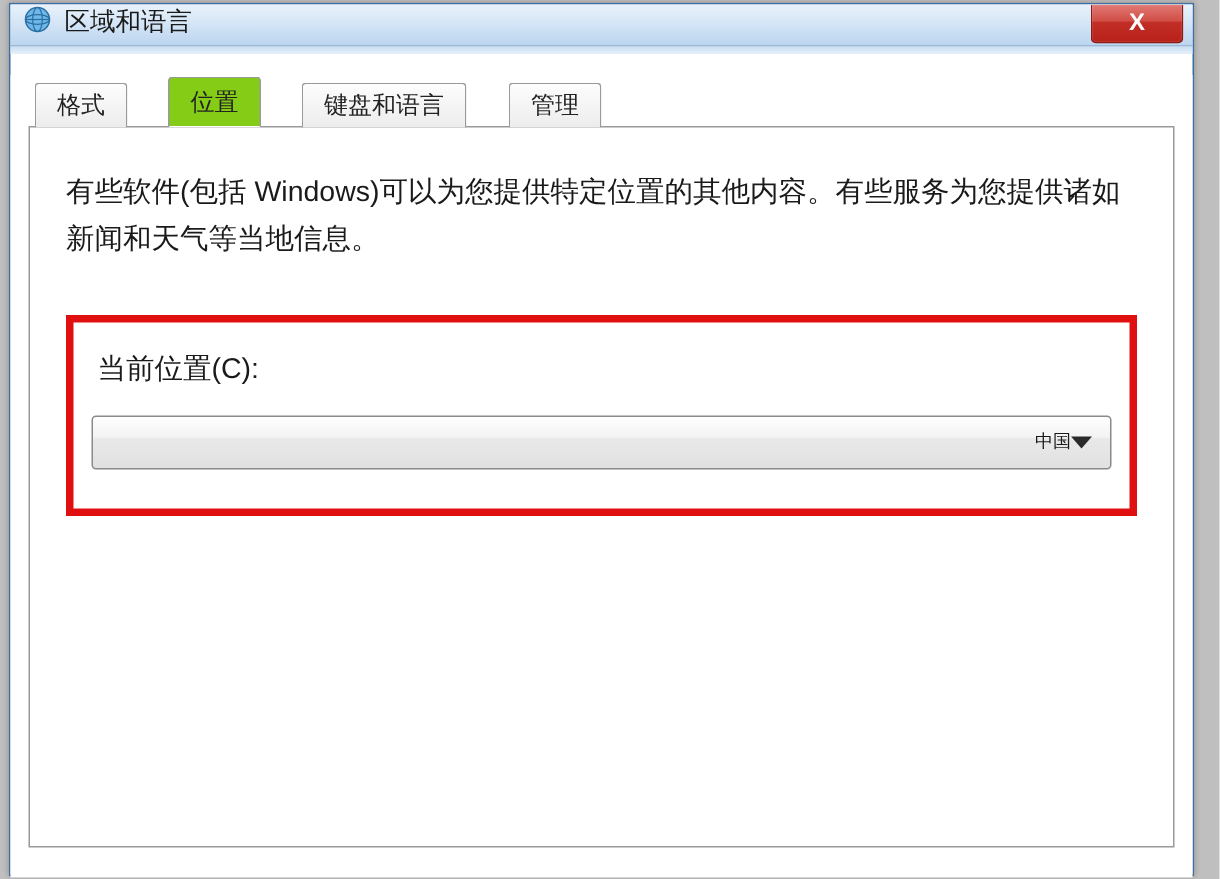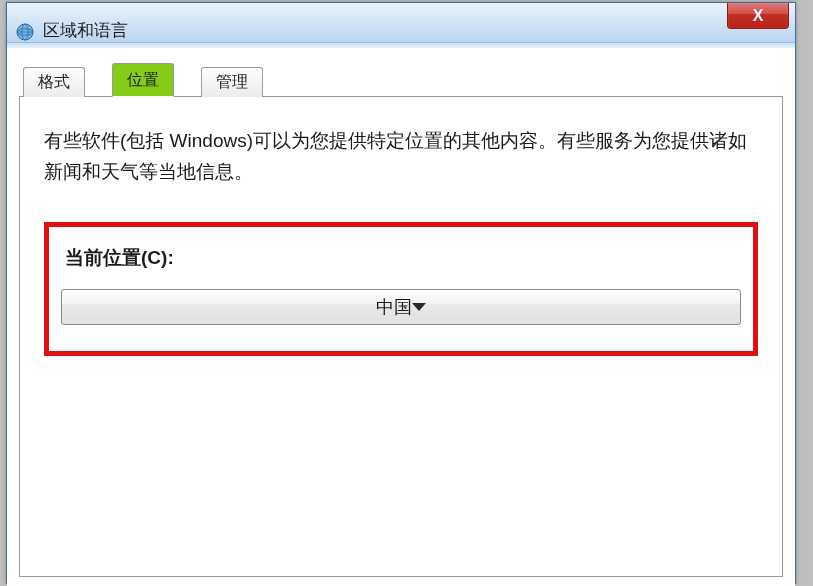--- a/index.html
+++ b/index.html
@@ -15,25 +15,25 @@
     position: absolute;
     left: 6px;
     top: 2px;
     width: 790px;
     height: 582px;
     background: #ffffff;
     border: 1px solid #3a6ea5;
     box-shadow: 0 0 4px rgba(0,0,0,0.3);
   }
   .titlebar {
-    height: 40px;
+    height: 28px;
     background: linear-gradient(to bottom, #e9f2fb 0%, #d7e7f7 40%, #bcd5ef 100%);
     border-bottom: 1px solid #9db8d6;
     display: flex;
-    align-items: flex-end;
+    align-items: flex-start;
     padding-left: 8px;
     position: relative;
   }
   .title-icon {
     width: 20px;
     height: 20px;
     margin-right: 8px;
     display: inline-flex;
     align-items: center;
     justify-content: center;
@@ -127,34 +127,33 @@
   .highlight-box {
     border: 5px solid #e11010;
     padding: 18px 12px 26px 12px;
     margin-top: 14px;
   }
   .field-label {
     font-size: 19px;
     color: #1a1a1a;
     margin-bottom: 18px;
     padding-left: 4px;
-    font-weight: bold;
   }
   .combo {
     height: 36px;
     width: 100%;
     border: 1px solid #8a8a8a;
     background: linear-gradient(to bottom, #fefefe 0%, #f3f3f3 40%, #e9e9e9 41%, #e1e1e1 100%);
     border-radius: 3px;
     display: flex;
     align-items: center;
-    justify-content: center;
+    justify-content: flex-end;
     padding: 0 12px;
     cursor: pointer;
-    font-size: 18px;
+    font-size: 12px;
     color: #1a1a1a;
   }
   .combo-arrow {
     width: 0; height: 0;
     border-left: 7px solid transparent;
     border-right: 7px solid transparent;
     border-top: 8px solid #2a2a2a;
   }
 </style>
 </head>
@@ -178,20 +177,23 @@
   <div class="client-top-strip"></div>
   <div class="client">
     <div class="tabs-row">
       <div class="tab">
         <span>格式</span>
       </div>
       <div class="tab active">
         <span>位置</span>
       </div>
       <div class="tab">
+        <span>键盘和语言</span>
+      </div>
+      <div class="tab">
         <span>管理</span>
       </div>
     </div>
     <div class="tab-panel">
       <div class="desc">有些软件(包括 Windows)可以为您提供特定位置的其他内容。有些服务为您提供诸如新闻和天气等当地信息。</div>
       <div class="highlight-box">
         <div class="field-label">当前位置(C):</div>
         <div class="combo">
           <span>中国</span>
           <span class="combo-arrow"></span>

